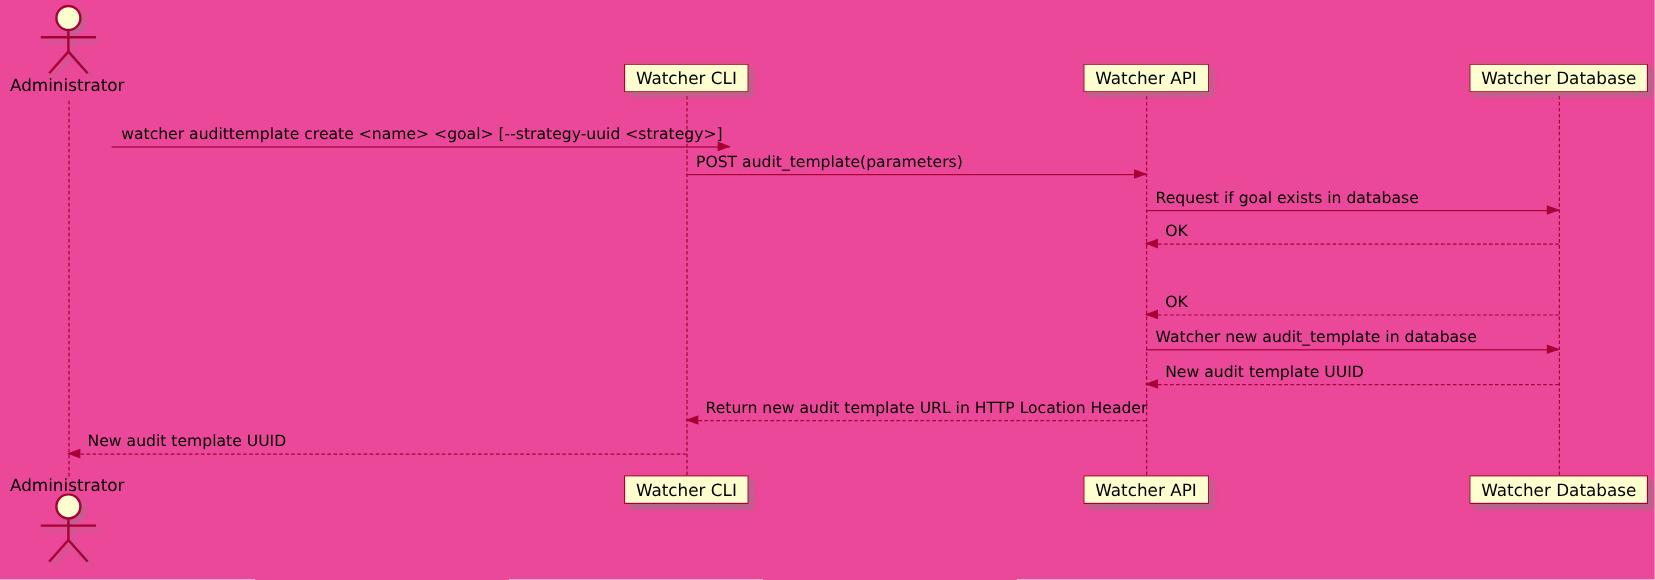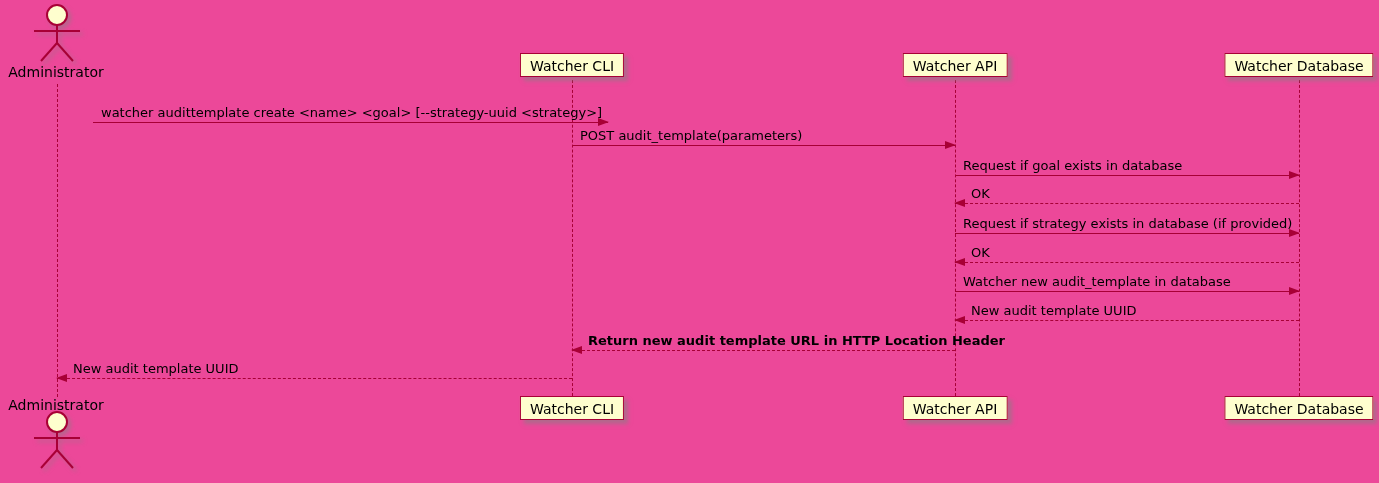--- a/index.html
+++ b/index.html
@@ -94,45 +94,40 @@
     <div class="msg-line"></div>
     <div class="arrowhead"></div>
   </div>
 
   <div class="message dashed rtl" style="left:955px; top:186px; width:344px;">
     <div class="msg-label">OK</div>
     <div class="msg-line"></div>
     <div class="arrowhead"></div>
   </div>
 
-  <div class="message solid ltr" style="left:955px; top:216px; width:344px;">
-    <div class="msg-label">Request if strategy exists in database (if provided)</div>
-    <div class="msg-line"></div>
-    <div class="arrowhead"></div>
-  </div>
 
   <div class="message dashed rtl" style="left:955px; top:245px; width:344px;">
     <div class="msg-label">OK</div>
     <div class="msg-line"></div>
     <div class="arrowhead"></div>
   </div>
 
   <div class="message solid ltr" style="left:955px; top:274px; width:344px;">
     <div class="msg-label">Watcher new audit_template in database</div>
     <div class="msg-line"></div>
     <div class="arrowhead"></div>
   </div>
 
   <div class="message dashed rtl" style="left:955px; top:303px; width:344px;">
     <div class="msg-label">New audit template UUID</div>
     <div class="msg-line"></div>
     <div class="arrowhead"></div>
   </div>
 
-  <div class="message dashed rtl" style="left:572px; top:333px; width:383px;font-weight:bold;">
+  <div class="message dashed rtl" style="left:572px; top:333px; width:383px;">
     <div class="msg-label">Return new audit template URL in HTTP Location Header</div>
     <div class="msg-line"></div>
     <div class="arrowhead"></div>
   </div>
 
   <div class="message dashed rtl" style="left:57px; top:361px; width:515px;">
     <div class="msg-label">New audit template UUID</div>
     <div class="msg-line"></div>
     <div class="arrowhead"></div>
   </div>

